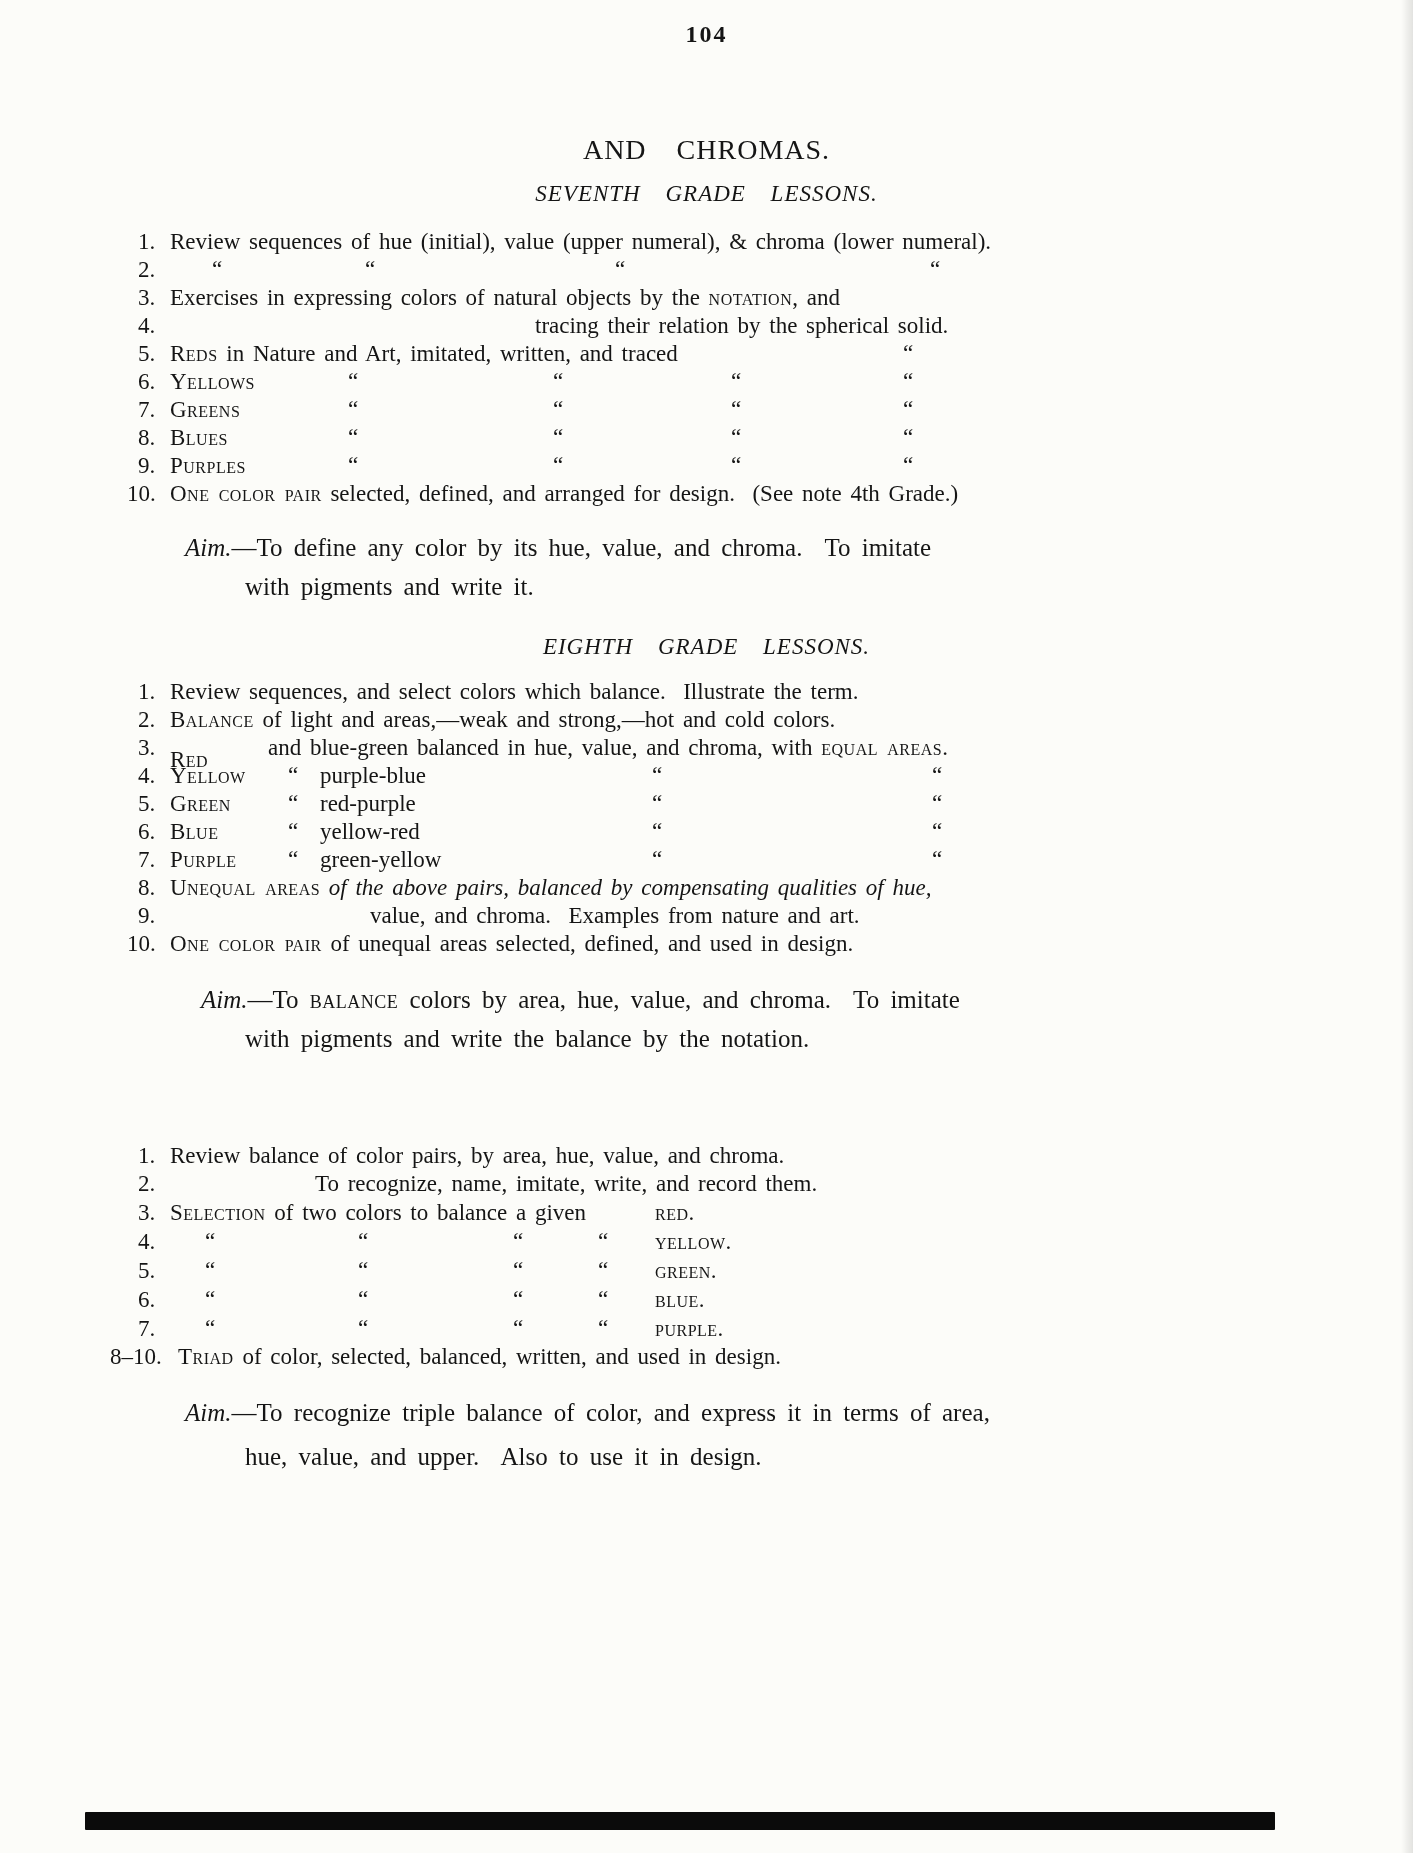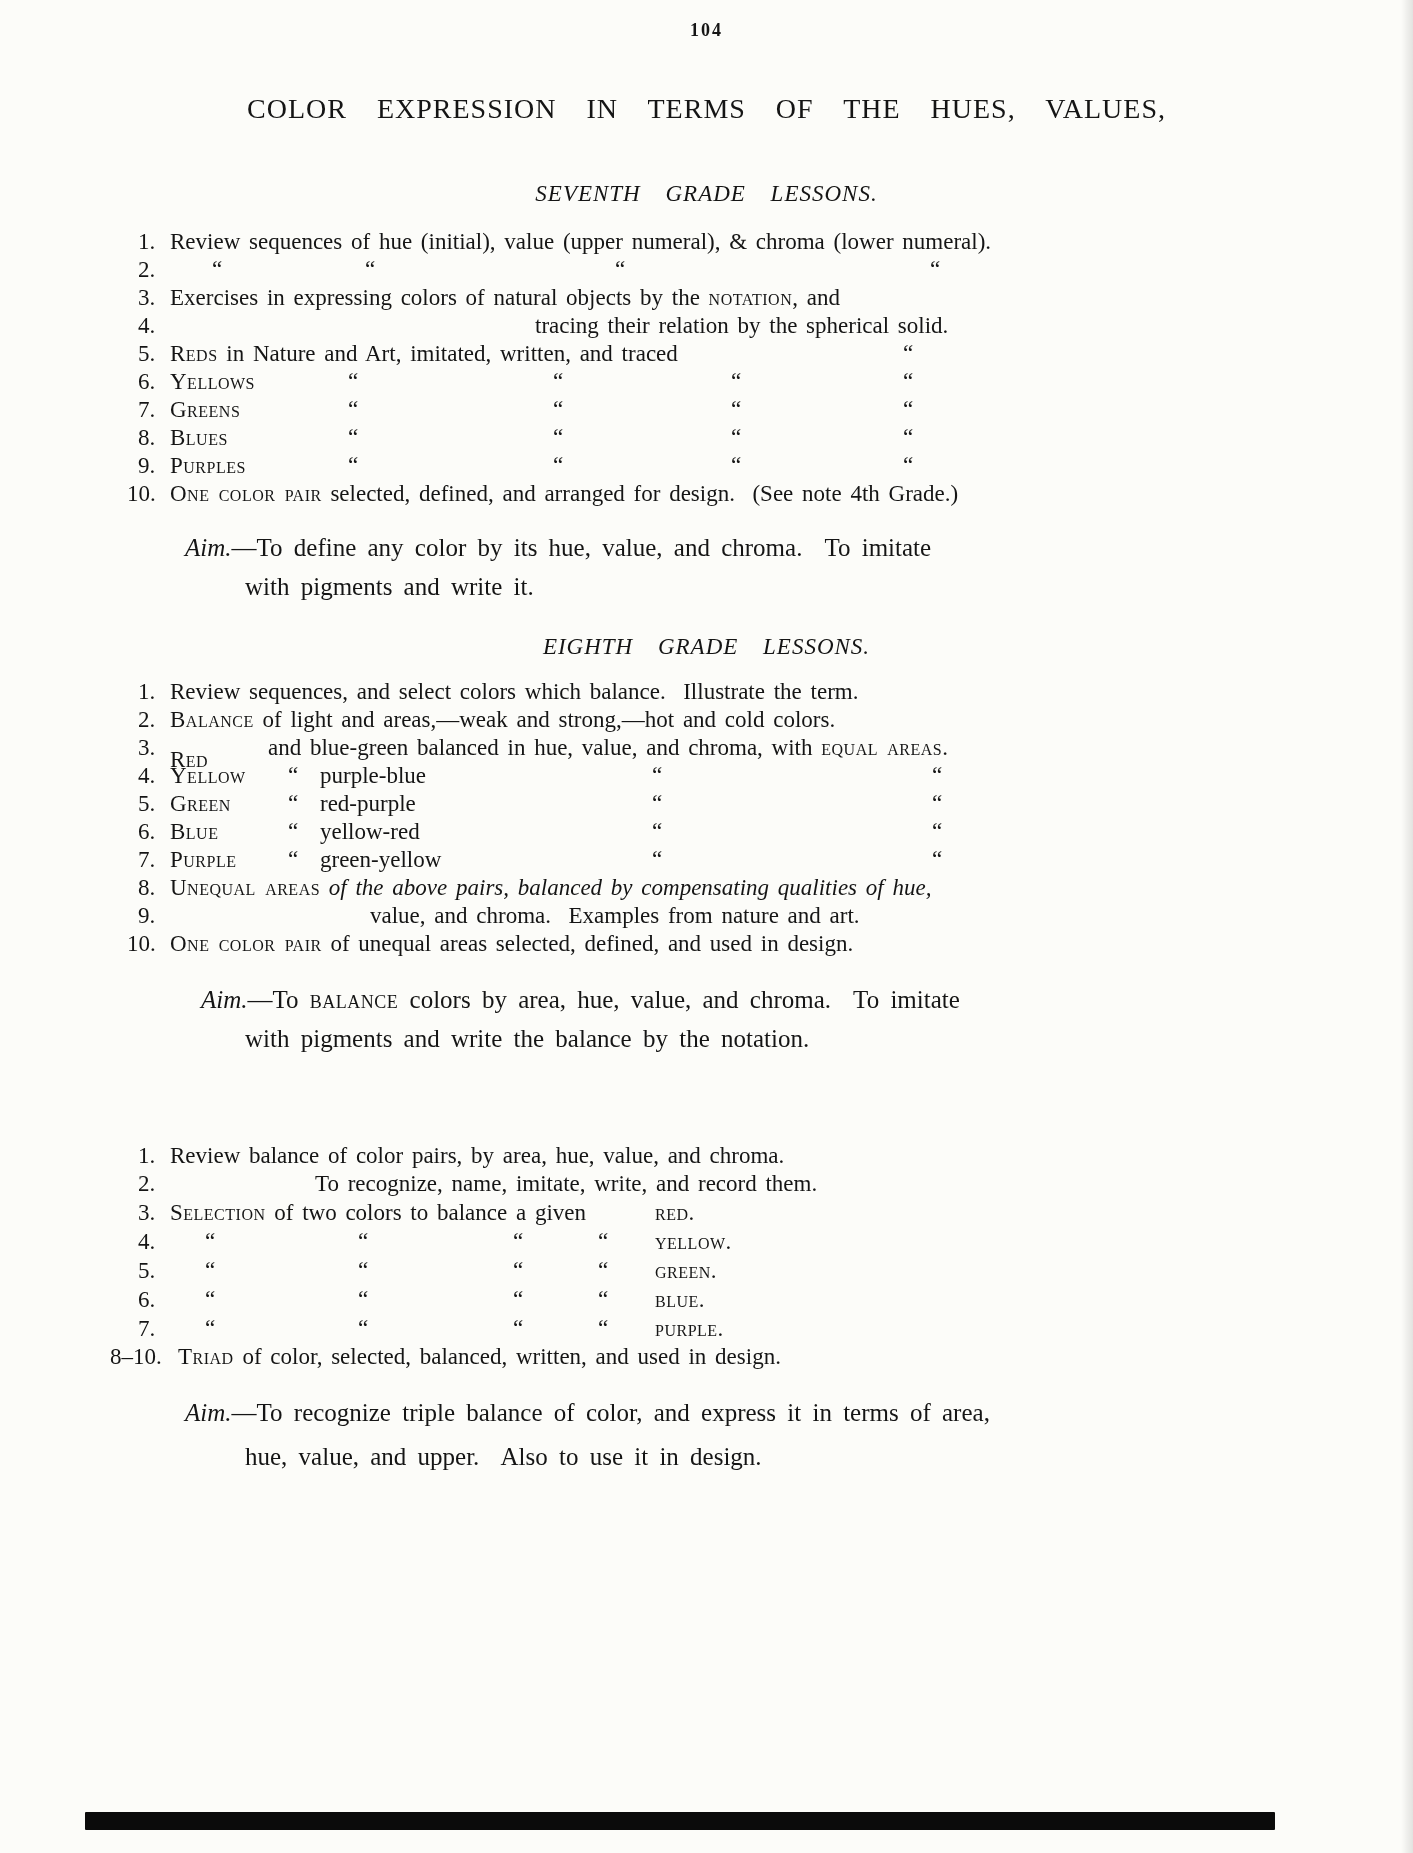--- a/index.html
+++ b/index.html
@@ -21,35 +21,35 @@
   .line{
     position:absolute;left:0;width:100%;
     white-space:pre;
     font-size:23px;
     word-spacing:3px;
     line-height:1.2;
   }
   .chunk{position:absolute;top:0;}
   .center{text-align:center;}
   .center .chunk{position:static;}
-  .pagenum{font-size:18px;font-weight:bold;letter-spacing:2px;}
+  .pagenum{font-size:24px;font-weight:bold;letter-spacing:2px;}
   .title{font-size:28px;word-spacing:22px;letter-spacing:1px;}
   .heading{font-size:23px;font-style:italic;word-spacing:18px;letter-spacing:1px;}
   .aim{font-size:25px;word-spacing:5px;}
   .sc{font-variant:small-caps;letter-spacing:0.5px;}
   .i{font-style:italic;}
   .bar{position:absolute;background:#0b0b0b;border-radius:1px;}
 </style>
 </head>
 <body>
 
 <div class="page" id="page" style="background: rgb(252, 252, 249); color: rgb(21, 21, 21);">
   <div class="bar" id="artifact-bar" style="left: 85px; top: 1812px; width: 1190px; height: 18px; background: rgb(11, 11, 11);"></div>
 <div class="line center pagenum" style="top: 20px;"><span class="chunk"><span>104</span></span></div>
-    <div class="line center title" style="top: 92px;"><span class="chunk"><span>COLOR EXPRESSION IN TERMS OF THE HUES, VALUES,</span></span></div>
+    <div class="line center title" style="top: 133px;"><span class="chunk"><span>AND CHROMAS.</span></span></div>
     <div class="line center heading" style="top: 180px;"><span class="chunk"><span>SEVENTH GRADE LESSONS.</span></span></div>
     <div class="line " style="top: 228px;"><span class="chunk" style="left: 138px;"><span>1.</span></span><span class="chunk" style="left: 170px;"><span>Review sequences of hue (initial), value (upper numeral), &amp; chroma (lower numeral).</span></span></div>
     <div class="line " style="top: 256px;"><span class="chunk" style="left: 138px;"><span>2.</span></span><span class="chunk" style="left: 212px;"><span>“</span></span><span class="chunk" style="left: 365px;"><span>“</span></span><span class="chunk" style="left: 615px;"><span>“</span></span><span class="chunk" style="left: 930px;"><span>“</span></span></div>
     <div class="line " style="top: 284px;"><span class="chunk" style="left: 138px;"><span>3.</span></span><span class="chunk" style="left: 170px;"><span>Exercises in expressing colors of natural objects by the </span><span class="sc">notation</span><span>, and</span></span></div>
     <div class="line " style="top: 312px;"><span class="chunk" style="left: 138px;"><span>4.</span></span><span class="chunk" style="left: 535px;"><span>tracing their relation by the spherical solid.</span></span></div>
     <div class="line " style="top: 340px;"><span class="chunk" style="left: 138px;"><span>5.</span></span><span class="chunk" style="left: 170px;"><span class="sc">Reds</span><span> in Nature and Art, imitated, written, and traced</span></span><span class="chunk" style="left: 903px;"><span>“</span></span></div>
     <div class="line " style="top: 368px;"><span class="chunk" style="left: 138px;"><span>6.</span></span><span class="chunk" style="left: 170px;"><span class="sc">Yellows</span></span><span class="chunk" style="left: 348px;"><span>“</span></span><span class="chunk" style="left: 553px;"><span>“</span></span><span class="chunk" style="left: 731px;"><span>“</span></span><span class="chunk" style="left: 903px;"><span>“</span></span></div>
     <div class="line " style="top: 396px;"><span class="chunk" style="left: 138px;"><span>7.</span></span><span class="chunk" style="left: 170px;"><span class="sc">Greens</span></span><span class="chunk" style="left: 348px;"><span>“</span></span><span class="chunk" style="left: 553px;"><span>“</span></span><span class="chunk" style="left: 731px;"><span>“</span></span><span class="chunk" style="left: 903px;"><span>“</span></span></div>
     <div class="line " style="top: 424px;"><span class="chunk" style="left: 138px;"><span>8.</span></span><span class="chunk" style="left: 170px;"><span class="sc">Blues</span></span><span class="chunk" style="left: 348px;"><span>“</span></span><span class="chunk" style="left: 553px;"><span>“</span></span><span class="chunk" style="left: 731px;"><span>“</span></span><span class="chunk" style="left: 903px;"><span>“</span></span></div>
     <div class="line " style="top: 452px;"><span class="chunk" style="left: 138px;"><span>9.</span></span><span class="chunk" style="left: 170px;"><span class="sc">Purples</span></span><span class="chunk" style="left: 348px;"><span>“</span></span><span class="chunk" style="left: 553px;"><span>“</span></span><span class="chunk" style="left: 731px;"><span>“</span></span><span class="chunk" style="left: 903px;"><span>“</span></span></div>

